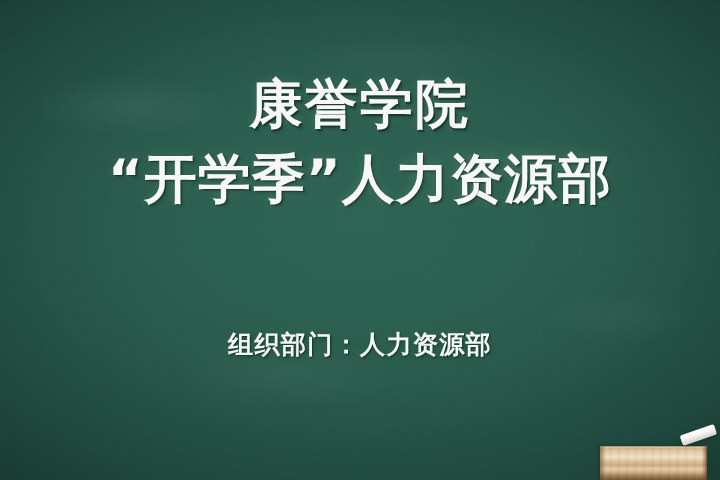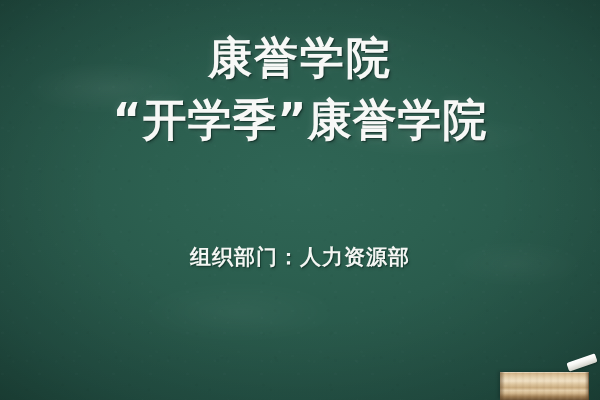--- a/index.html
+++ b/index.html
@@ -93,21 +93,21 @@
     font-weight: 700;
     font-size: 44px;
     line-height: 62px;
     letter-spacing: 2px;
     text-shadow:
       1px 1px 0 rgba(12,40,32,.55),
       2px 2px 3px rgba(10,34,28,.38),
       0 0 9px rgba(255,255,255,.13);
   }
 
-  .title-line1 { margin-top: 27px; }
+  .title-line1 { margin-top: 57px; }
   .title-line2 { letter-spacing: 1px; }
 
   .subtitle {
     margin: 16px;
     margin-top: 92px;
     color: #f4f6f3;
     text-align: center;
     font-weight: 700;
     font-size: 21px;
     line-height: 28px;
@@ -204,21 +204,21 @@
 
 <div class="slide">
 
   <div class="board-base"></div>
   <div class="board-noise"></div>
   <div class="board-smear"></div>
   <div class="board-vignette"></div>
 
   <div class="content">
     <h1 class="title title-line1">康誉学院</h1>
-    <h1 class="title title-line2">“开学季”康誉学院</h1>
+    <h1 class="title title-line2">“开学季”人力资源部</h1>
     <p class="subtitle">组织部门：人力资源部</p>
   </div>
 
   <div class="ledge">
     <div class="ledge-body"></div>
     <div class="ledge-grain"></div>
     <div class="ledge-cap"></div>
     <div class="ledge-cap-right"></div>
   </div>
 

